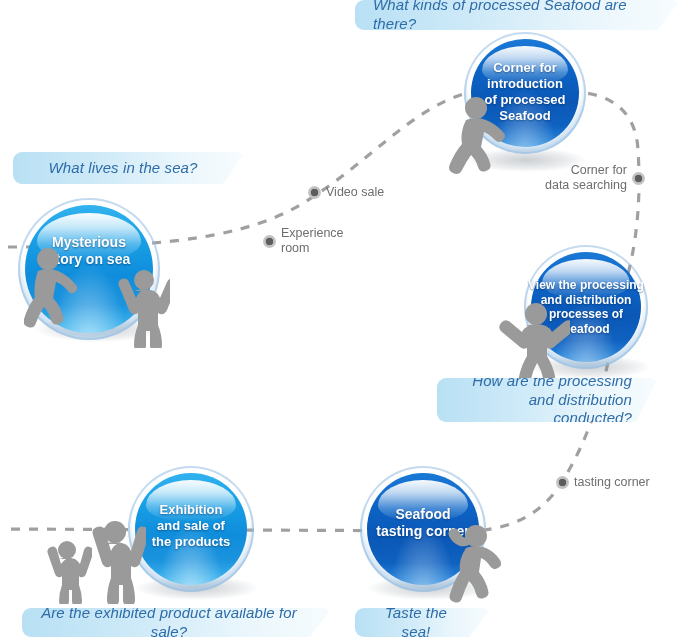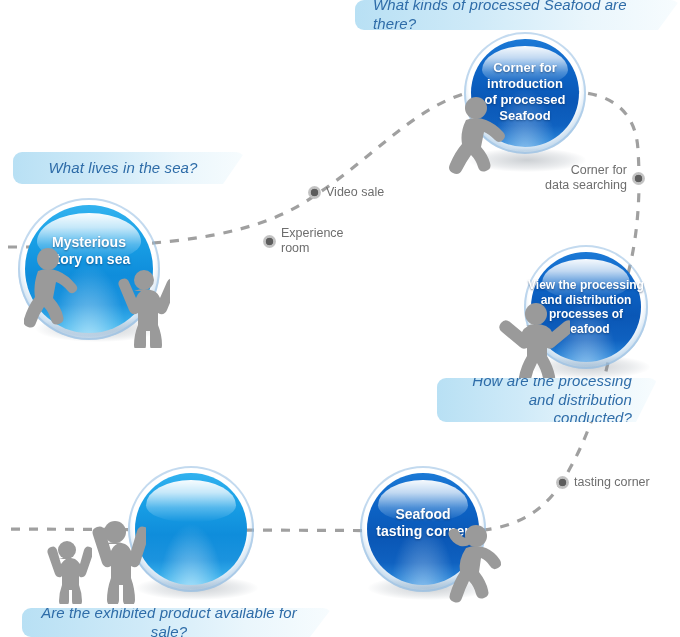--- a/index.html
+++ b/index.html
@@ -193,20 +193,23 @@
         </g>
       </svg>
     </div>
 
     <div class="node" style="left:120px;top:466px;width:152px;height:140px;">
       <div class="shadow-ell" style="left:16px;top:110px;width:122px;height:24px;"></div>
       <div class="ring" style="left:8px;top:0px;width:126px;height:126px;"></div>
       <div class="ball light" style="left:15px;top:7px;width:112px;height:112px;">
         <div class="gloss" style="left:11px;top:7px;width:90px;height:42px;"></div>
       </div>
+      <div class="node-label" style="top:36px;left:12px;width:118px;font-size:13px;">Exhibition
+and sale of
+the products</div>
 
       <svg class="person" style="left:-36px;top:42px;width:62px;height:96px;" viewBox="0 0 62 96">
         <g fill="#9a9a9a">
           <circle cx="31" cy="24" r="11"></circle>
           <path d="M21 36 q10 -4 20 0 q4 2 6 7 l6 -20 q2 -6 8 -4 q6 2 4 8 l-9 28 q-2 5 -7 4 l-2 -1 l0 12 q4 11 4 22 q0 6 -6 6 q-6 0 -6 -6 l0 -15 l-4 0 l0 15 q0 6 -6 6 q-6 0 -6 -6 q0 -11 4 -22 l0 -12 l-2 1 q-5 1 -7 -4 l-9 -28 q-2 -6 4 -8 q6 -2 8 4 l6 20 q2 -5 6 -7 z"></path>
         </g>
       </svg>
 
       <svg class="person" style="left:-78px;top:66px;width:50px;height:72px;" viewBox="0 0 50 72">
         <g fill="#9a9a9a">
@@ -247,16 +250,19 @@
 
     <div class="banner clip-r" id="banner-mid">
       <span class="btxt ta-r">How are the processing and
 distribution conducted?</span>
     </div>
 
     <div class="banner clip-r" id="banner-bl">
       <span class="btxt ta-c">Are the exhibited product available for sale?</span>
     </div>
 
+    <div class="banner clip-r" id="banner-br">
+      <span class="btxt ta-c">Taste the sea!</span>
+    </div>
 
   </div>
 
 </div>
 
 </body></html>

